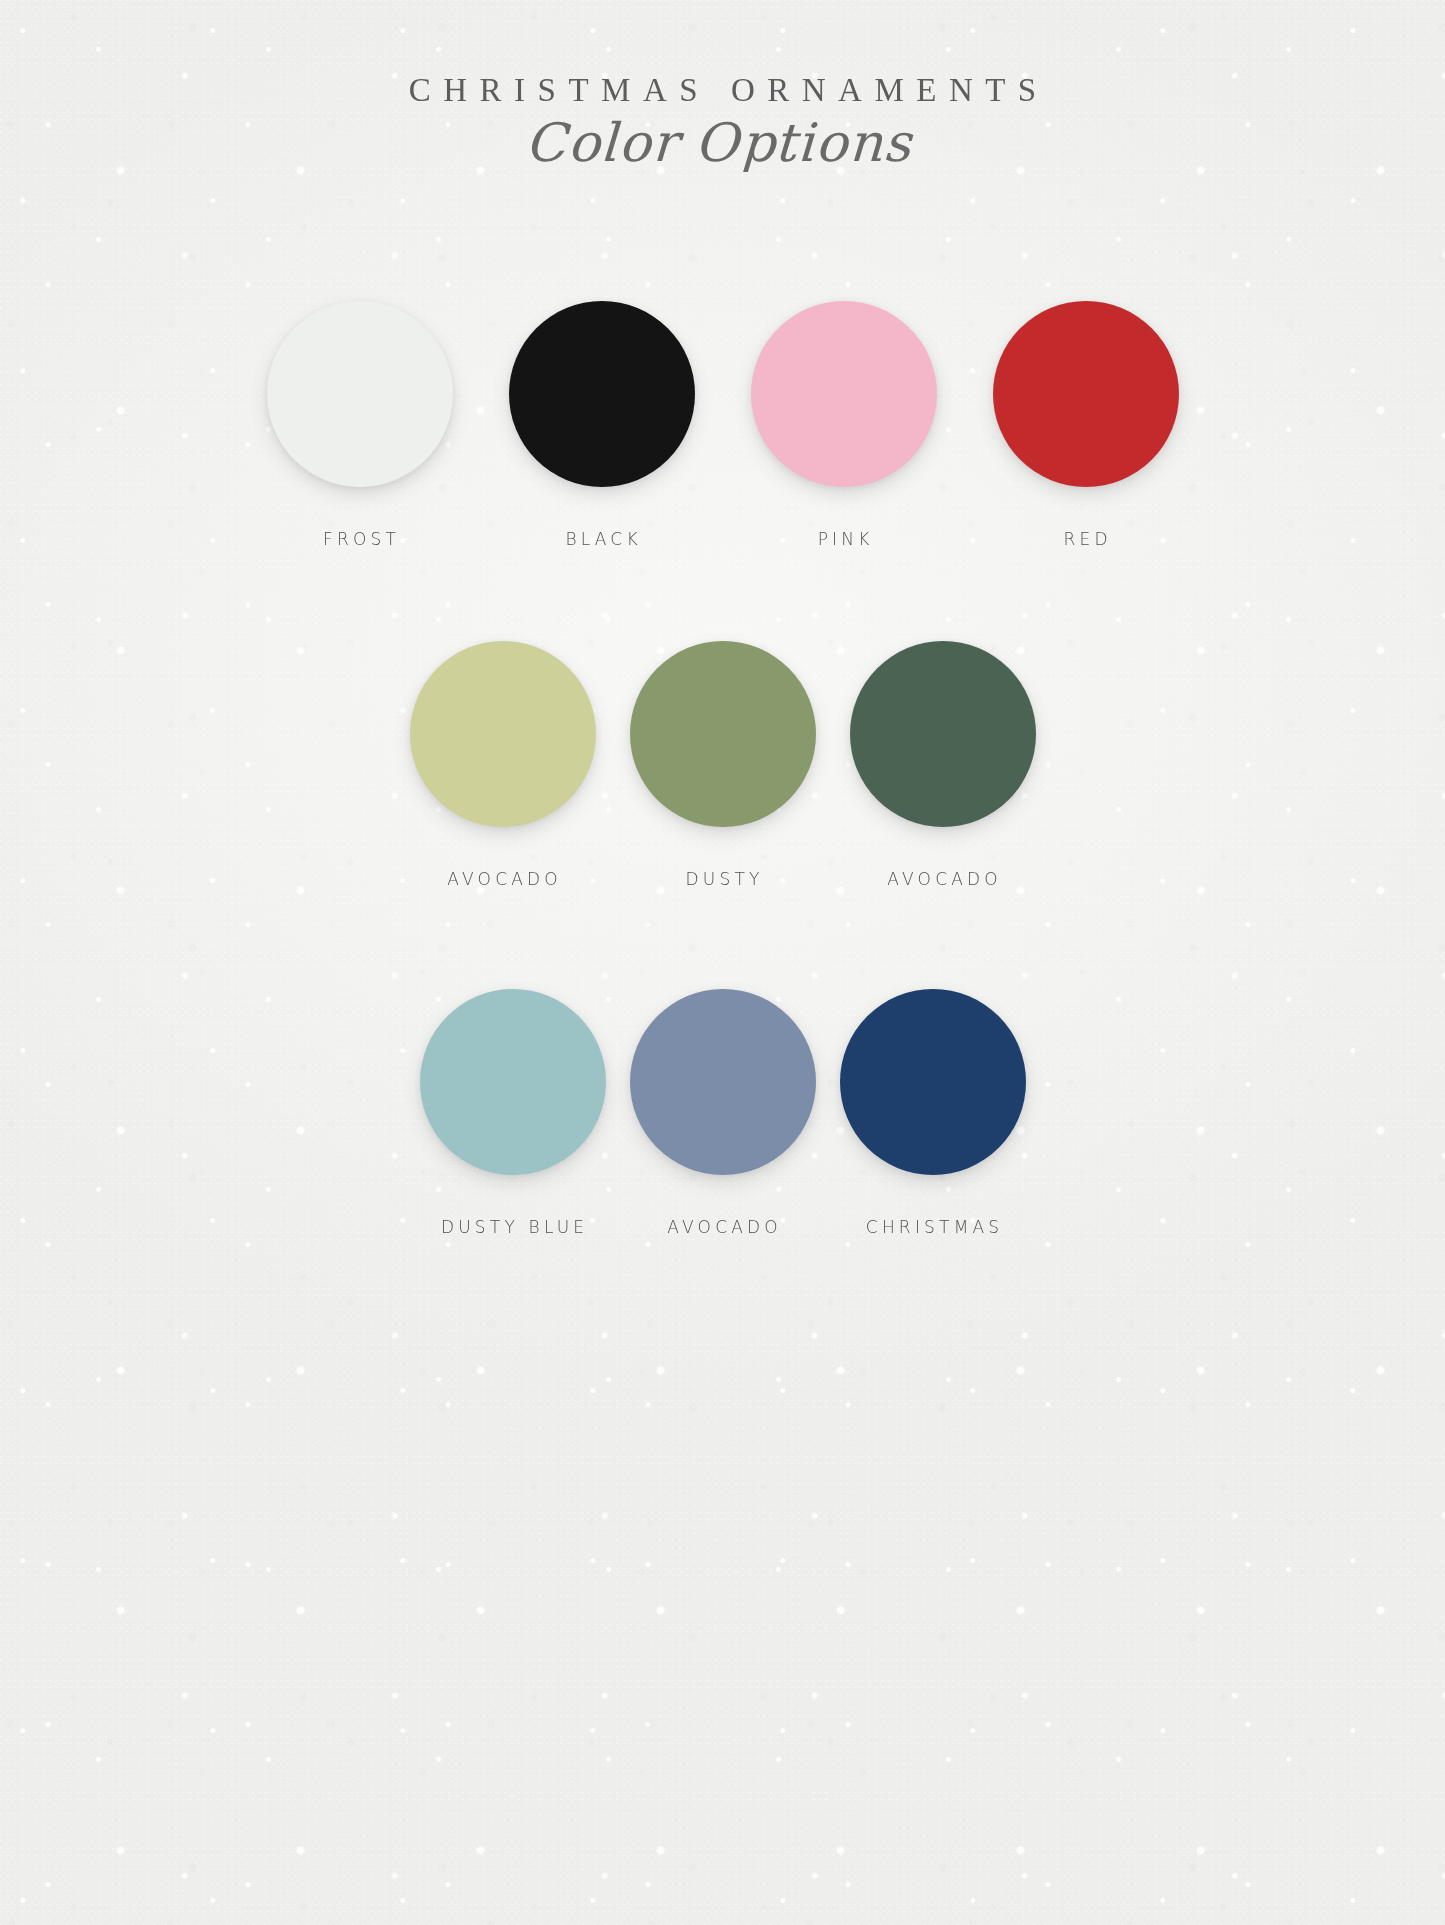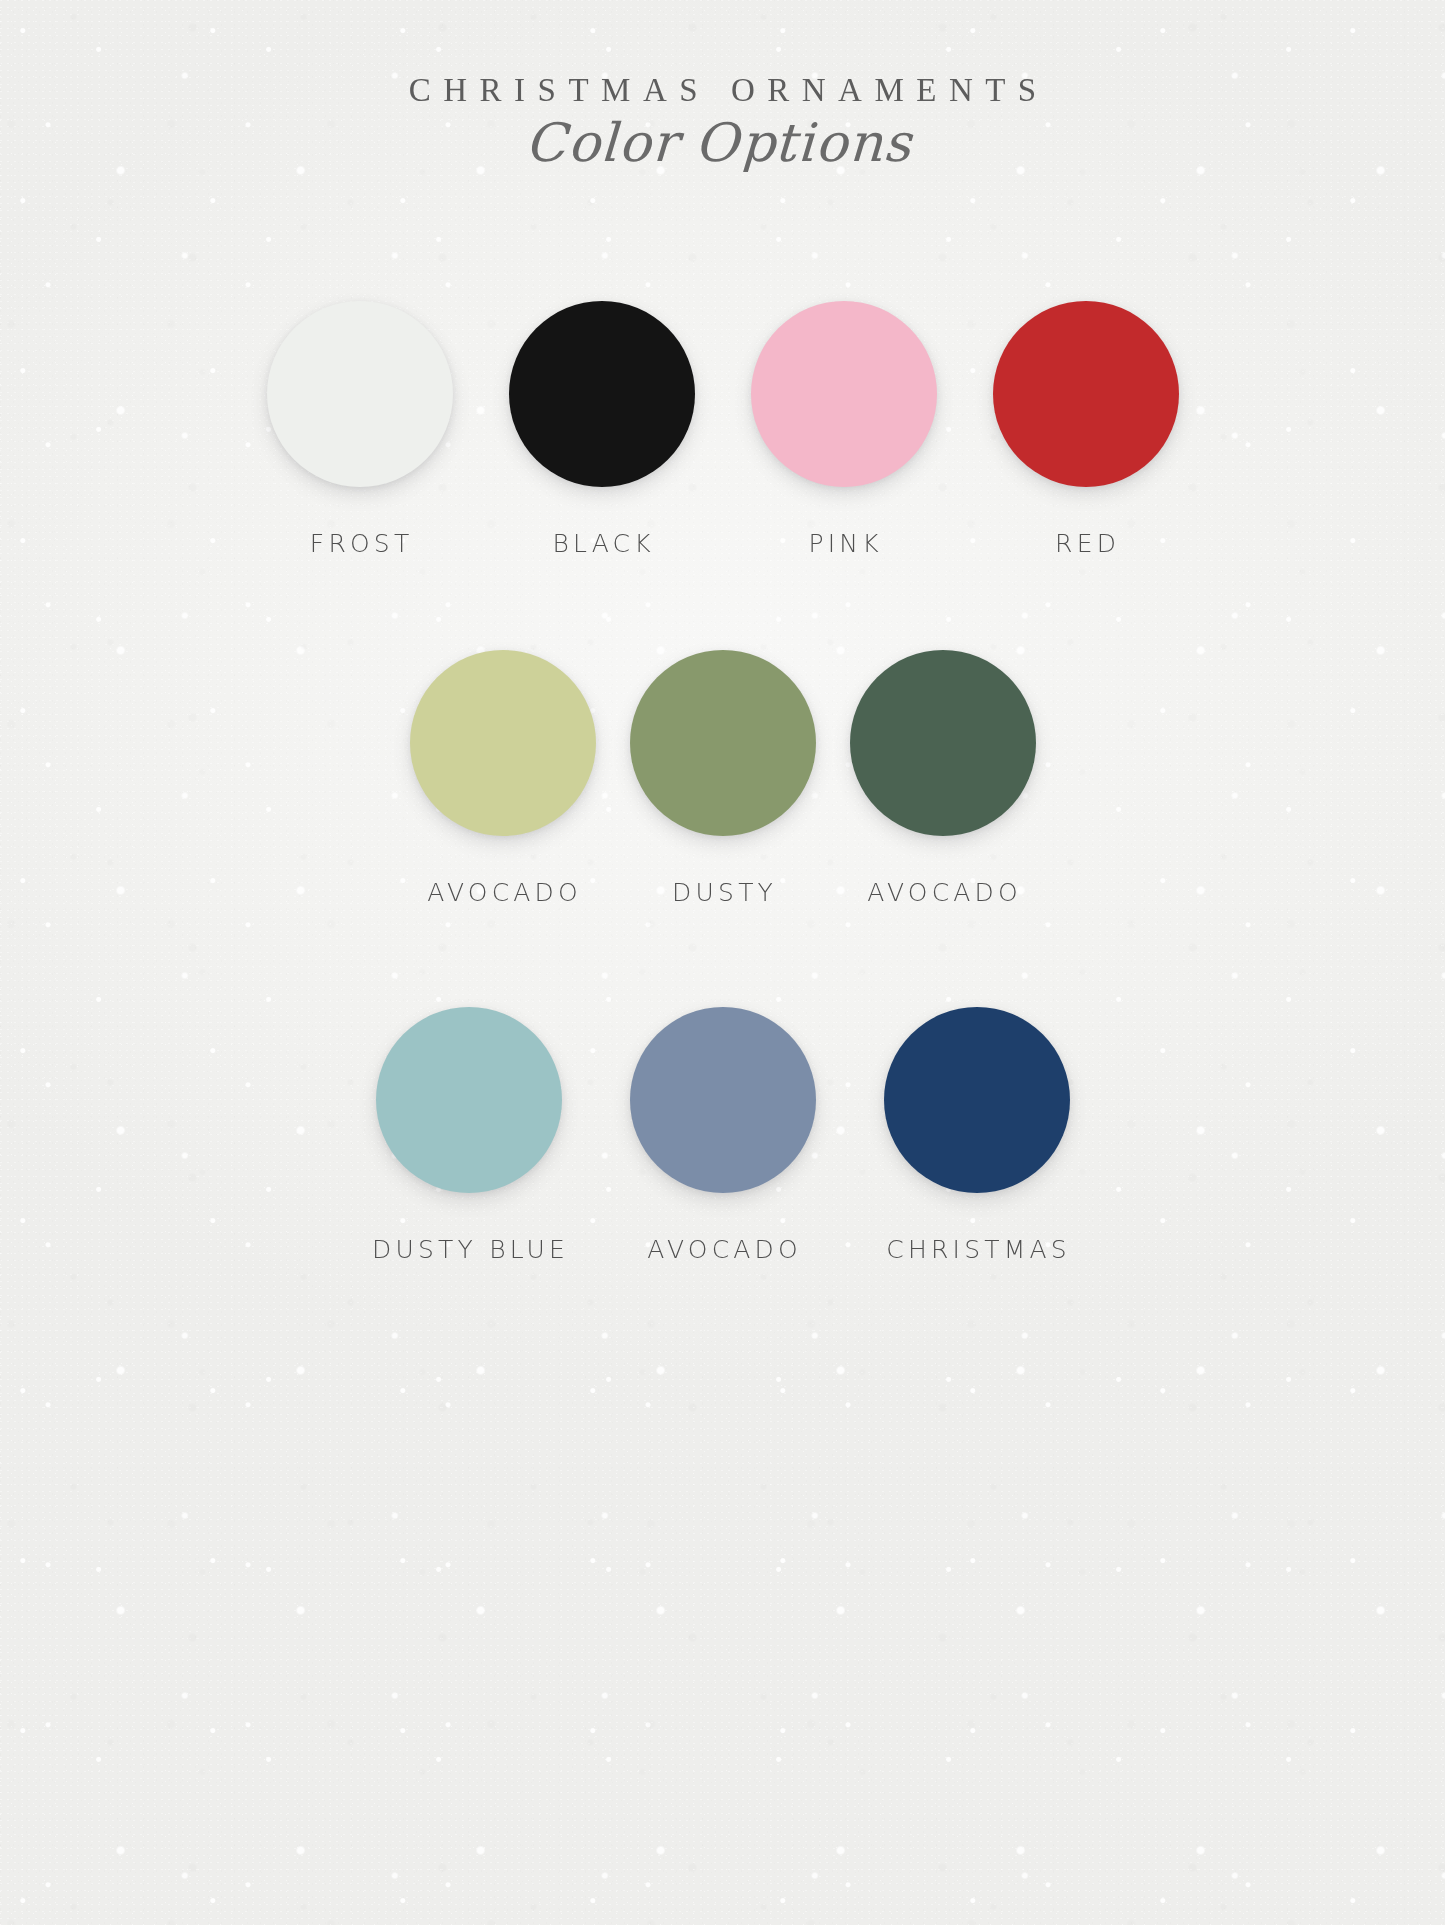--- a/index.html
+++ b/index.html
@@ -89,39 +89,39 @@
     flex-direction: column;
     align-items: center;
   }
   .swatch-row {
     display: flex;
     justify-content: center;
     align-items: flex-start;
   }
   .swatch-row.row-1 { margin-top: 130px; gap: 56px; }
   .swatch-row.row-2 { margin-top: 92px;  gap: 34px; }
-  .swatch-row.row-3 { margin-top: 100px; gap: 68px; justify-content: space-between; }
+  .swatch-row.row-3 { margin-top: 100px; gap: 24px; justify-content: space-between; }
 
   .swatch {
     width: 186px;
     display: flex;
     flex-direction: column;
     align-items: center;
   }
   .swatch-dot {
     width: 186px;
     height: 186px;
     border-radius: 50%;
     box-shadow: 0 8px 18px rgba(90,90,95,0.16),
                 0 2px 6px rgba(90,90,95,0.10);
   }
   .swatch-label {
     margin-top: 42px;
     font-family: "DejaVu Sans", "Liberation Sans", sans-serif;
-    font-size: 25px;
+    font-size: 17px;
     font-weight: 300;
     letter-spacing: 4.2px;
     text-indent: 4.2px;
     color: #4f4f4f;
     white-space: nowrap;
     text-align: center;
   }
 </style>
 </head>
 <body>

